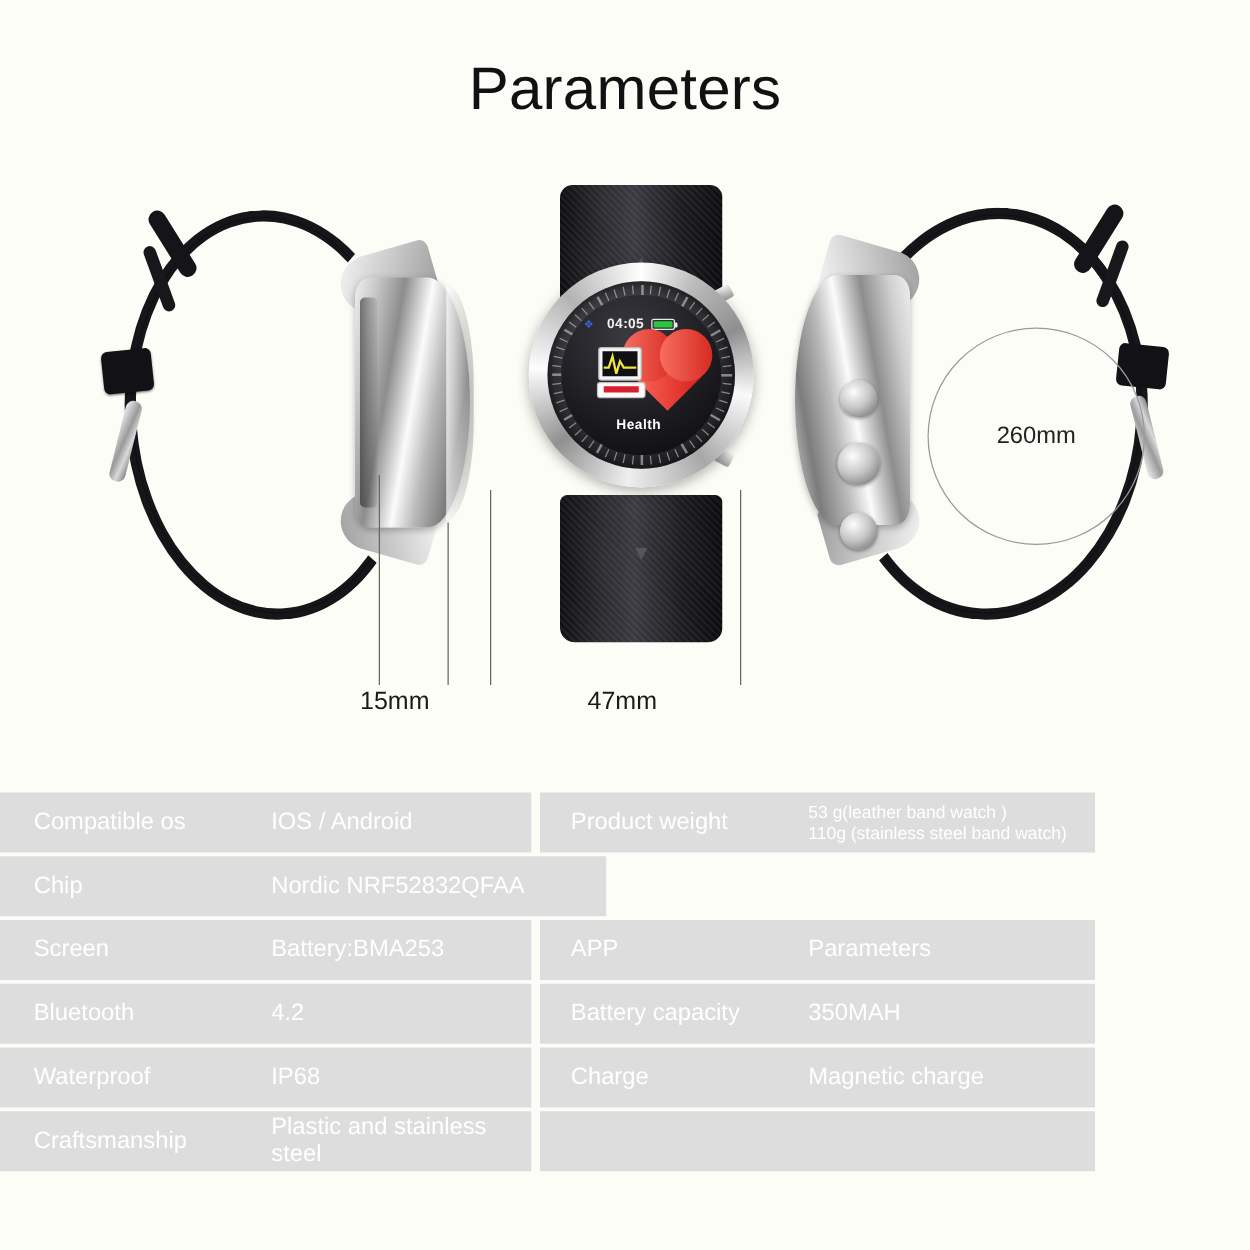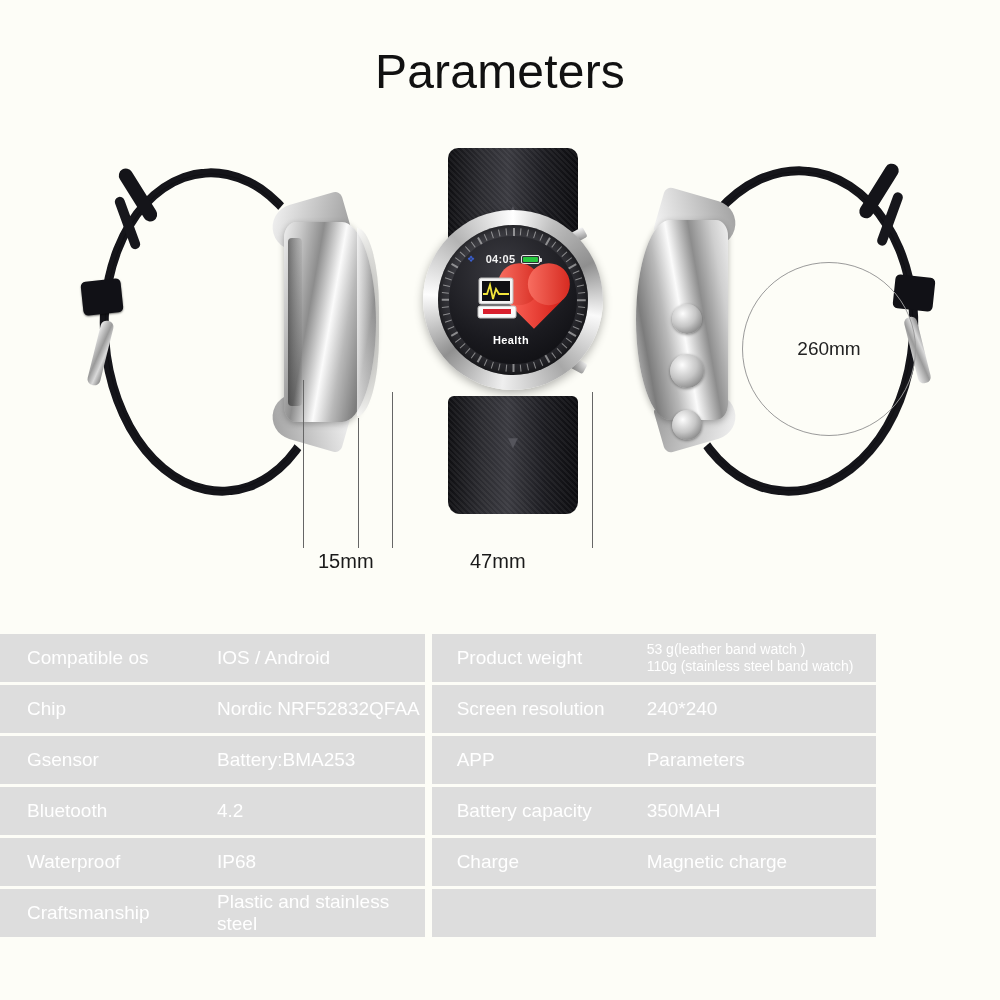--- a/index.html
+++ b/index.html
@@ -390,47 +390,43 @@
         <span class="lbl">260mm</span>
       </div>
     </div>
 
     <div class="leader" style="left:303px;top:250px;height:168px;"></div>
     <div class="leader" style="left:358px;top:288px;height:130px;"></div>
     <div class="leader" style="left:392px;top:262px;height:156px;"></div>
     <div class="leader" style="left:592px;top:262px;height:156px;"></div>
   </div>
 
-  <div class="dimlabel" style="left:318px;top:550px;">15mm</div>
+  <div class="dimlabel" style="left:288px;top:550px;">15mm</div>
   <div class="dimlabel" style="left:470px;top:550px;">47mm</div>
 
   <div class="spectable" id="spectable">
       <div class="specrow">
         <div class="cell left">
           <span class="k">Compatible os</span>
           <span class="v">IOS / Android</span>
         </div>
         <div class="cell right">
           <span class="k">Product weight</span>
           <span class="v small">53 g(leather band watch )<br>110g (stainless steel band watch)</span>
         </div>
       </div>
       <div class="specrow">
         <div class="cell left">
           <span class="k">Chip</span>
           <span class="v">Nordic NRF52832QFAA</span>
         </div>
-        <div class="cell right">
-          <span class="k">Screen resolution</span>
-          <span class="v">240*240</span>
-        </div>
-      </div>
-      <div class="specrow">
-        <div class="cell left">
-          <span class="k">Gsensor</span>
+      </div>
+      <div class="specrow">
+        <div class="cell left">
+          <span class="k">Screen</span>
           <span class="v">Battery:BMA253</span>
         </div>
         <div class="cell right">
           <span class="k">APP</span>
           <span class="v">Parameters</span>
         </div>
       </div>
       <div class="specrow">
         <div class="cell left">
           <span class="k">Bluetooth</span>

